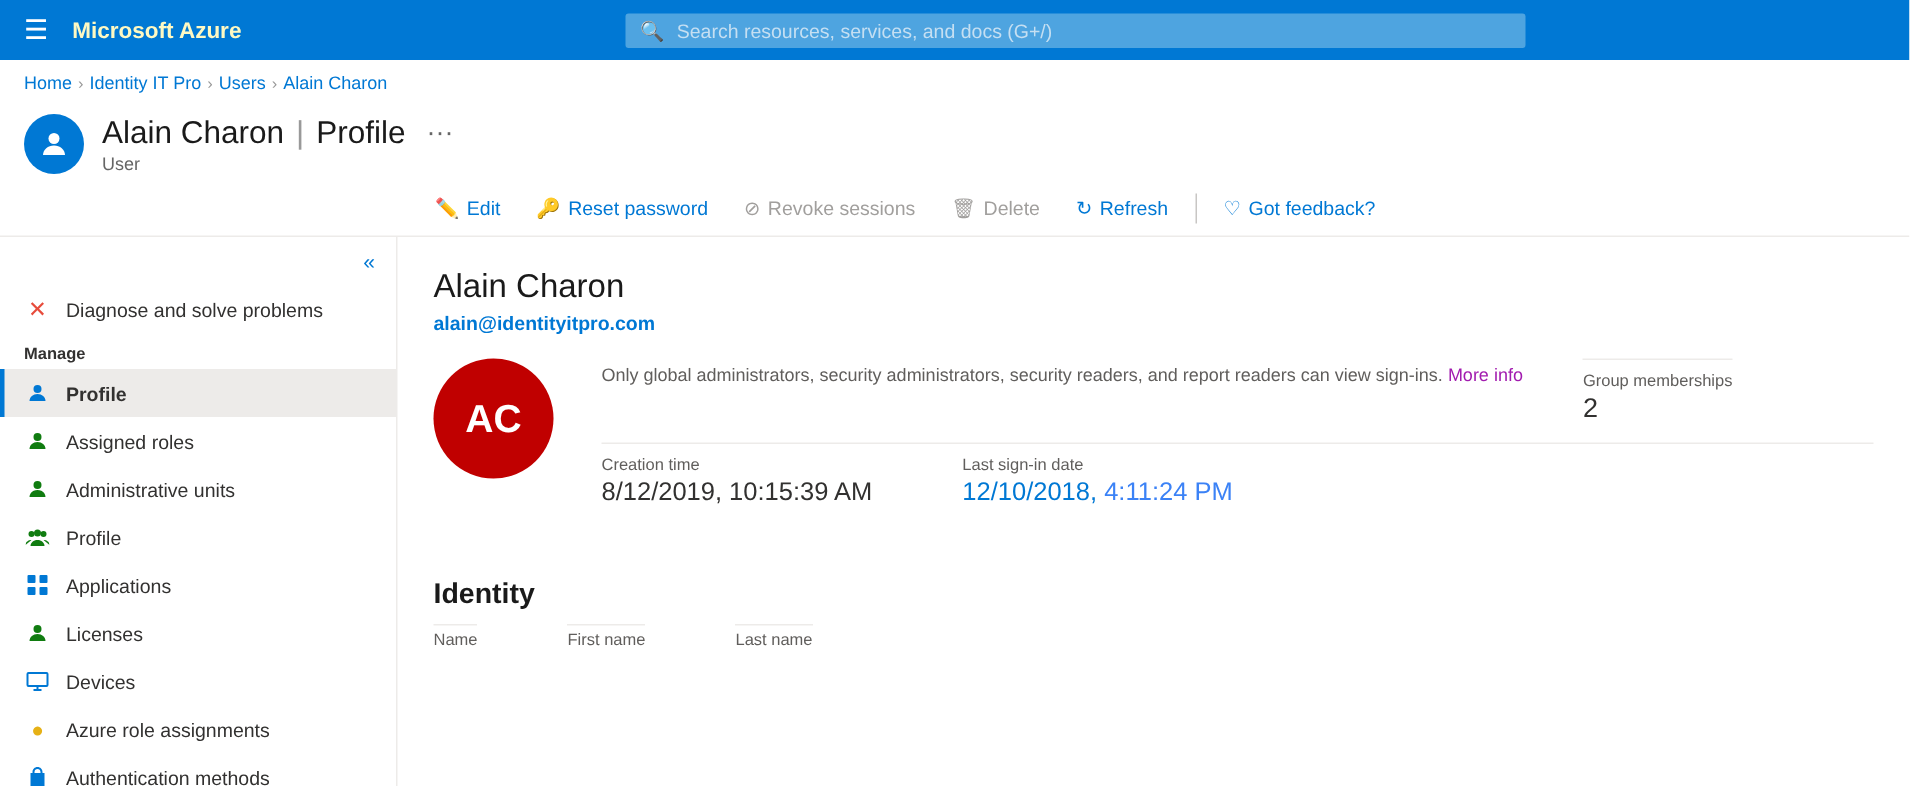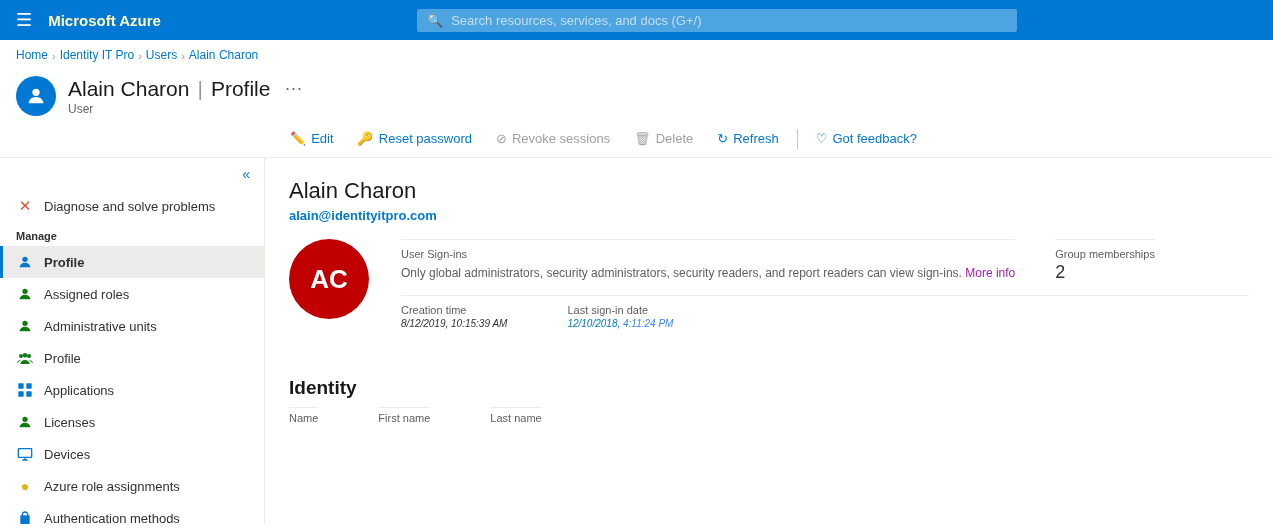--- a/index.html
+++ b/index.html
@@ -238,21 +238,21 @@
 
     .creation-row {
       display: flex;
       gap: 60px;
       padding-top: 8px;
       border-top: 1px solid #edebe9;
       margin-bottom: 28px;
     }
     .creation-item { display: flex; flex-direction: column; }
     .creation-label { font-size: 11px; color: #605e5c; margin-bottom: 2px; }
-    .creation-value { font-size: 10px; color: #323130; font-style: italic; }
+    .creation-value { font-size: 17px; color: #323130; }
 
     .identity-section { margin-top: 4px; }
     .identity-heading {
       font-size: 19px;
       font-weight: 600;
       color: #1a1a1a;
       margin-bottom: 8px;
     }
     .identity-cols {
       display: flex;
@@ -427,21 +427,20 @@
     <div class="user-name-heading">Alain Charon</div>
     <div class="user-email">alain@identityitpro.com</div>
 
     <div class="profile-grid">
       <div class="profile-left">
         <div class="avatar-circle">AC</div>
       </div>
       <div class="profile-right">
         <div class="stats-row">
           <div class="stat-item">
-            <div class="stat-label">User Sign-ins</div>
             <div class="info-note">
               <span>Only global administrators, security administrators, security readers, and report readers can view sign-ins.</span>
               <span class="more-link">More info</span>
             </div>
           </div>
           <div class="stat-item">
             <div class="stat-label">Group memberships</div>
             <div class="stat-value">2</div>
           </div>
         </div>

